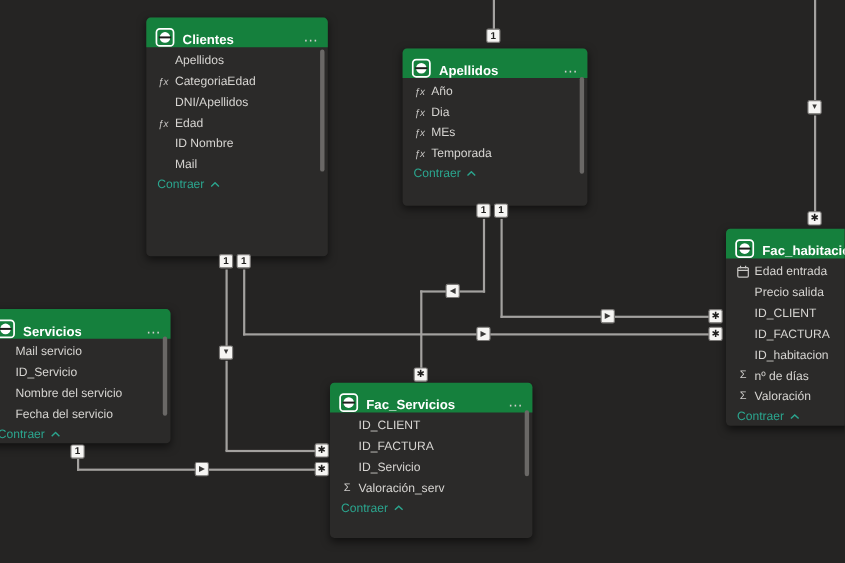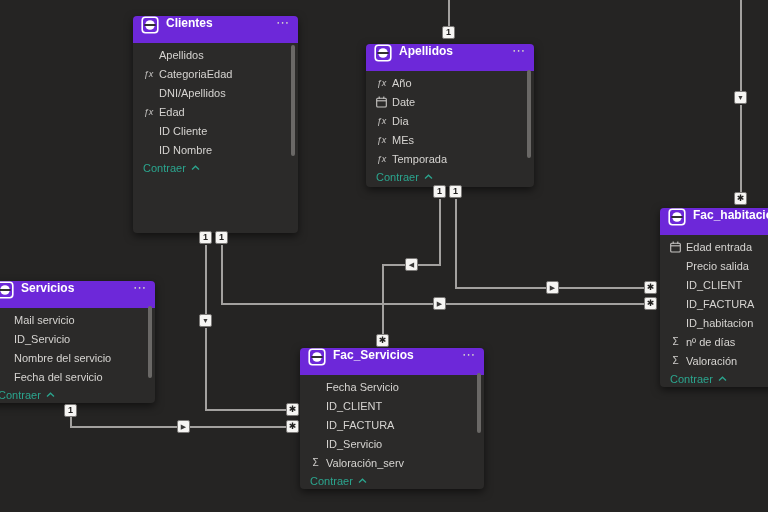--- a/index.html
+++ b/index.html
@@ -3,22 +3,22 @@
 <meta charset="utf-8">
 <style>
   html,body{margin:0;padding:0;background:#252423;}
   #canvas{
     position:relative;width:768px;height:512px;overflow:hidden;
     background:#252423;
     font-family:"Liberation Sans","DejaVu Sans",sans-serif;
   }
   .card{position:absolute;background:#2b2a29;border-radius:4px;
     box-shadow:0 3px 8px rgba(0,0,0,.55);z-index:3;}
-  .card-header{height:27px;background:#6d28d9;border-radius:4px 4px 0 0;
-    display:flex;align-items:flex-start;padding:0 8px;gap:7px;
+  .card-header{height:27px;background:#15803d;border-radius:4px 4px 0 0;
+    display:flex;align-items:flex-end;padding:0 8px;gap:7px;
     color:#ffffff;font-size:12px;font-weight:bold;}
   .card-title{white-space:nowrap;overflow:hidden;}
   .more{margin-left:auto;color:#d0cecc;font-size:13px;font-weight:normal;
     letter-spacing:1px;cursor:pointer;line-height:1;}
   .rows{padding-top:2px;}
   .row{height:19px;display:flex;align-items:center;padding-left:8px;
     color:#d6d4d1;font-size:11px;}
   .icn{width:15px;display:flex;justify-content:center;align-items:center;
     margin-right:3px;color:#c8c6c4;flex:none;}
   .icn-fx{font-size:9px;font-style:italic;color:#c8c6c4;}
@@ -63,25 +63,25 @@
         <div class="row">
           <span class="icn"></span>
           <span class="lbl">DNI/Apellidos</span>
         </div>
         <div class="row">
           <span class="icn icn-fx">ƒx</span>
           <span class="lbl">Edad</span>
         </div>
         <div class="row">
           <span class="icn"></span>
-          <span class="lbl">ID Cliente</span>
-        </div>
-        <div class="row">
-          <span class="icn"></span>
           <span class="lbl">ID Nombre</span>
+        </div>
+        <div class="row">
+          <span class="icn"></span>
+          <span class="lbl">Mail</span>
         </div>
       </div>
       <div class="collapse">
         <span>Contraer</span>
         <span style="display: flex;">
           <svg width="9" height="6">
             <polyline points="1,4.5 4.5,1.2 8,4.5" fill="none" stroke="#2ba58e" stroke-width="1.3"></polyline>
           </svg>
         </span>
       </div>
@@ -98,31 +98,20 @@
         </span>
         <span class="card-title">Apellidos</span>
         <span class="more">⋯</span>
       </div>
       <div class="rows">
         <div class="row">
           <span class="icn icn-fx">ƒx</span>
           <span class="lbl">Año</span>
         </div>
         <div class="row">
-          <span class="icn">
-            <svg width="11" height="12">
-              <rect x="0.7" y="2.2" width="9.6" height="8.8" rx="1" fill="none" stroke="#c8c6c4" stroke-width="1.1"></rect>
-              <line x1="0.7" y1="4.8" x2="10.3" y2="4.8" stroke="#c8c6c4" stroke-width="1.1"></line>
-              <line x1="3.2" y1="0.6" x2="3.2" y2="2.8" stroke="#c8c6c4" stroke-width="1.1"></line>
-              <line x1="7.8" y1="0.6" x2="7.8" y2="2.8" stroke="#c8c6c4" stroke-width="1.1"></line>
-            </svg>
-          </span>
-          <span class="lbl">Date</span>
-        </div>
-        <div class="row">
           <span class="icn icn-fx">ƒx</span>
           <span class="lbl">Dia</span>
         </div>
         <div class="row">
           <span class="icn icn-fx">ƒx</span>
           <span class="lbl">MEs</span>
         </div>
         <div class="row">
           <span class="icn icn-fx">ƒx</span>
           <span class="lbl">Temporada</span>
@@ -184,24 +173,20 @@
           <svg width="18" height="18">
             <rect x="1.2" y="1.2" width="15.6" height="15.6" rx="3.2" fill="none" stroke="#ffffff" stroke-width="1.6"></rect>
             <circle cx="9" cy="9" r="4.8" fill="#ffffff"></circle>
             <rect x="3.4" y="8.1" width="11.2" height="1.8" fill="#1d1c1b"></rect>
           </svg>
         </span>
         <span class="card-title">Fac_Servicios</span>
         <span class="more">⋯</span>
       </div>
       <div class="rows">
-        <div class="row">
-          <span class="icn"></span>
-          <span class="lbl">Fecha Servicio</span>
-        </div>
         <div class="row">
           <span class="icn"></span>
           <span class="lbl">ID_CLIENT</span>
         </div>
         <div class="row">
           <span class="icn"></span>
           <span class="lbl">ID_FACTURA</span>
         </div>
         <div class="row">
           <span class="icn"></span>

